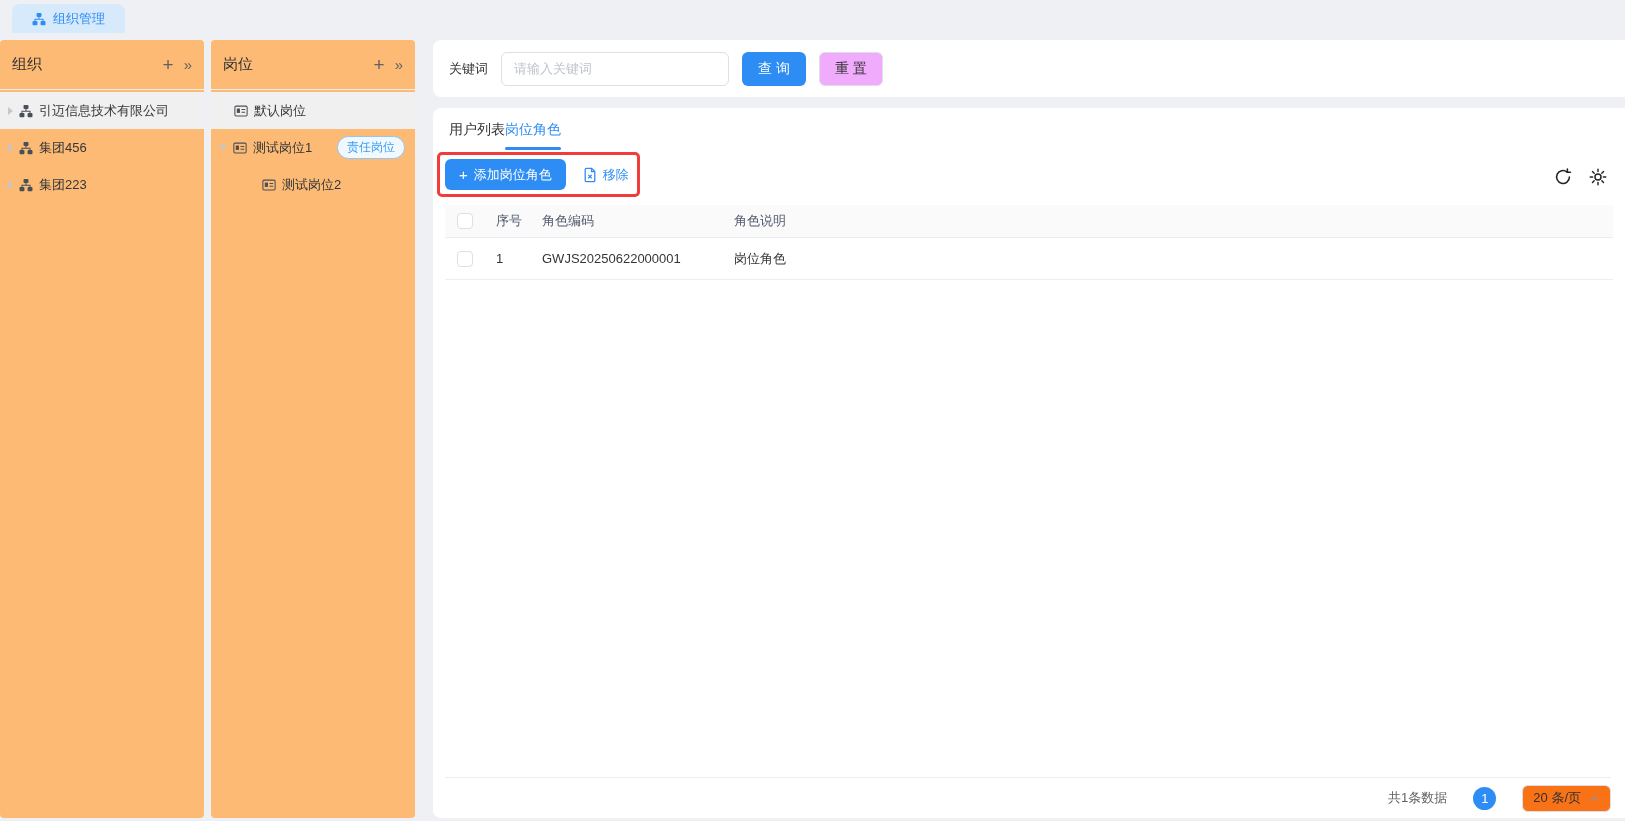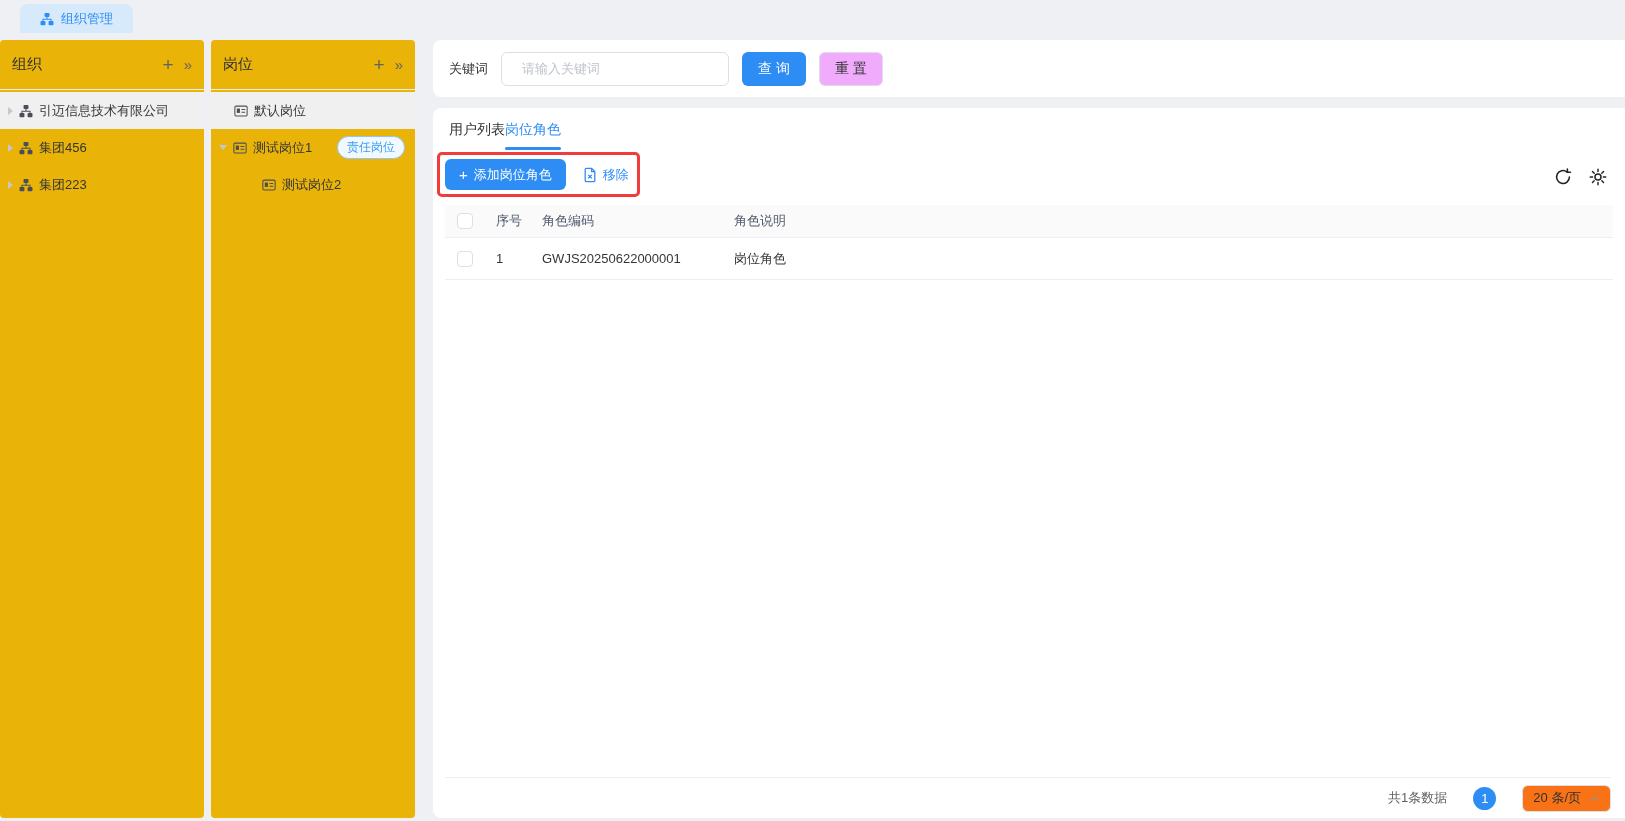--- a/index.html
+++ b/index.html
@@ -17,28 +17,28 @@
   body{
     position:relative;
     background:var(--page-bg);
     font-family:"Liberation Sans","DejaVu Sans",sans-serif;
     font-size:13px;color:var(--text);
   }
   svg{display:block;}
 
   
   .window-tab{
-    position:absolute;left:20px;top:4px;height:29px;
+    position:absolute;left:12px;top:4px;height:29px;
     display:flex;align-items:center;gap:7px;padding:0 20px;
     background:#d7eafc;border-radius:8px 8px 0 0;
     color:var(--primary);font-size:13px;cursor:default;
   }
 
   
-  .panel{position:absolute;top:40px;bottom:3px;background:#eab308;border-radius:4px;overflow:hidden;}
+  .panel{position:absolute;top:40px;bottom:3px;background:#fdba74;border-radius:4px;overflow:hidden;}
   .panel-org{left:0;width:204px;}
   .panel-pos{left:211px;width:204px;}
   .panel-header{
     height:50px;display:flex;align-items:center;gap:10px;
     padding:0 12px;border-bottom:1px solid #f0f0f0;
   }
   .panel-title{flex:1;font-size:15px;color:#303133;}
   .panel-plus{font-size:19px;color:#606266;line-height:1;cursor:pointer;}
   .panel-collapse{font-size:15px;color:#606266;cursor:pointer;}
   .tree{padding-top:2px;}
@@ -57,21 +57,21 @@
 
   
   .search-card{
     position:absolute;left:433px;top:40px;right:0;height:57px;
     background:#fff;border-radius:8px 0 0 8px;
     display:flex;align-items:center;gap:13px;padding:0 16px;
   }
   .search-label{color:#333;}
   .search-input{
     width:228px;height:34px;border:1px solid var(--border);border-radius:6px;
-    padding:0 20px;font-size:13px;color:var(--text);outline:none;
+    padding:0 12px;font-size:13px;color:var(--text);outline:none;
     font-family:"Liberation Sans","DejaVu Sans",sans-serif;
   }
   .search-input::placeholder{color:#bfc4cc;}
   .btn{
     height:34px;border-radius:6px;border:1px solid transparent;
     font-size:14px;padding:0 15px;cursor:pointer;
     font-family:"Liberation Sans","DejaVu Sans",sans-serif;
   }
   .btn-primary{background:var(--primary);color:#fff;margin-left:0;}
   .btn-plain{background:#f0abfc;color:#333;border-color:var(--border);}

